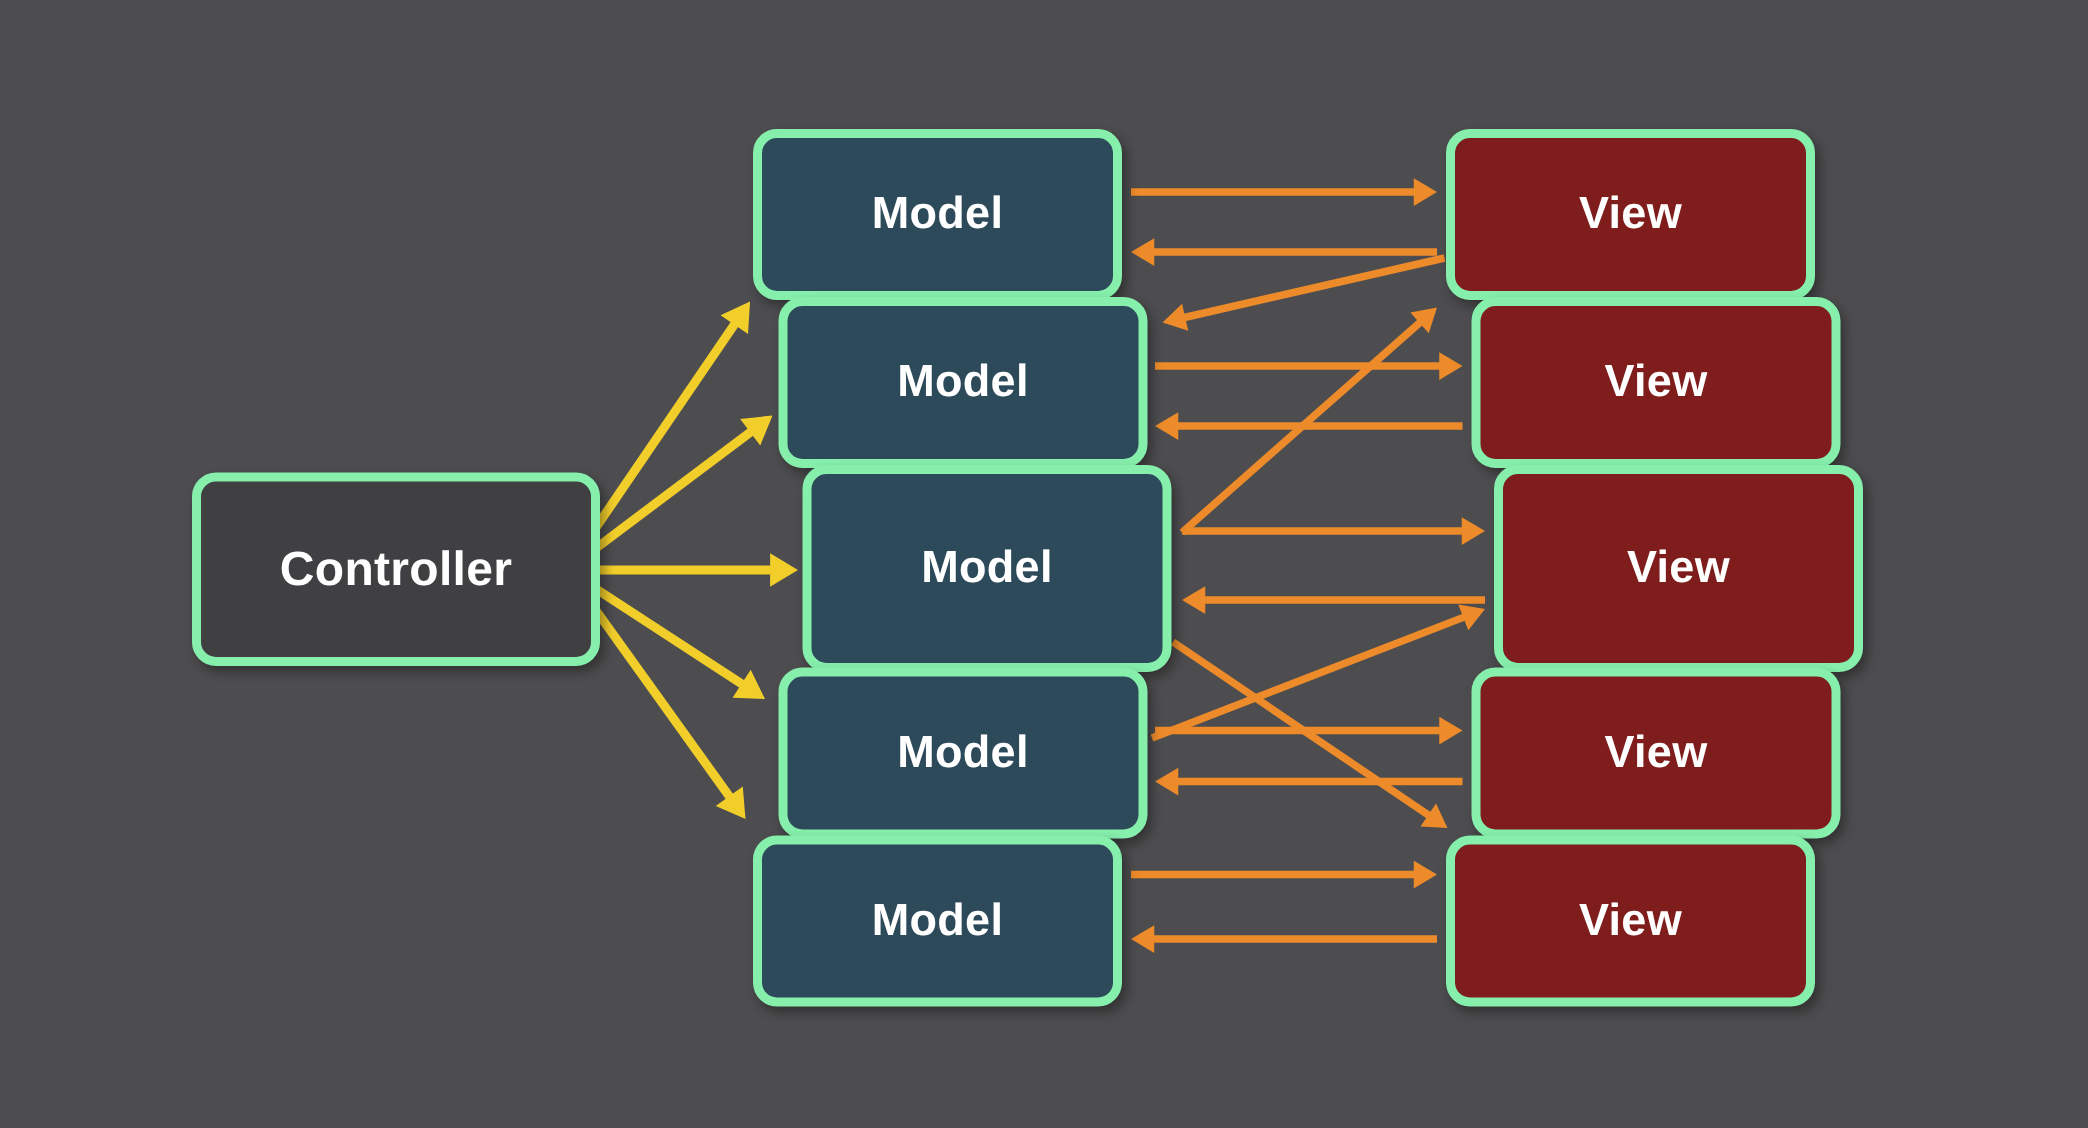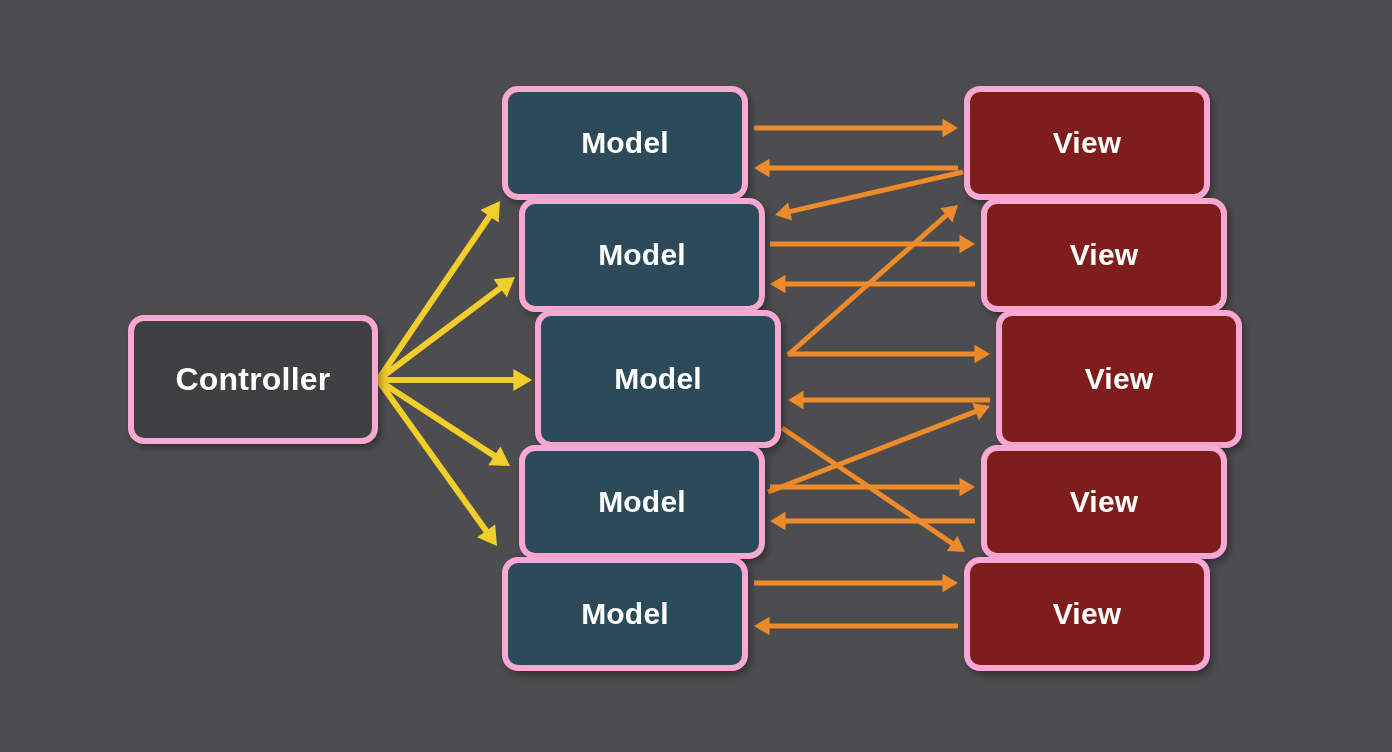--- a/index.html
+++ b/index.html
@@ -19,21 +19,21 @@
     position: absolute;
     left: 0;
     top: 0;
     width: 1392px;
     height: 752px;
     pointer-events: none;
   }
   .node {
     position: absolute;
     box-sizing: border-box;
-    border: 6px solid #f9a8d4;
+    border: 6px solid #86efac;
     border-radius: 16px;
     display: flex;
     align-items: center;
     justify-content: center;
     color: #ffffff;
     font-size: 30px;
     font-weight: bold;
     letter-spacing: 0.2px;
     box-shadow: 3px 4px 7px rgba(0,0,0,0.35);
   }
@@ -124,21 +124,21 @@
       <g>
         <line x1="754" y1="583" x2="943" y2="583" stroke="#ed8b2a" stroke-width="5" stroke-linecap="butt"></line>
         <polygon points="958,583 942.5,592.25 942.5,573.75" fill="#ed8b2a"></polygon>
       </g>
       <g>
         <line x1="958" y1="626" x2="769" y2="626" stroke="#ed8b2a" stroke-width="5" stroke-linecap="butt"></line>
         <polygon points="754,626 769.5,616.75 769.5,635.25" fill="#ed8b2a"></polygon>
       </g>
     </svg>
   <div id="node-layer">
-      <div class="node node-controller" style="left: 128px; top: 315px; width: 250px; height: 129px;">
+      <div class="node node-controller" style="left: 128px; top: 315px; width: 272px; height: 129px;">
         <span class="node-label">Controller</span>
       </div>
       <div class="node node-model" style="left: 502px; top: 86px; width: 246px; height: 114px;">
         <span class="node-label">Model</span>
       </div>
       <div class="node node-model" style="left: 519px; top: 198px; width: 246px; height: 114px;">
         <span class="node-label">Model</span>
       </div>
       <div class="node node-model" style="left: 535px; top: 310px; width: 246px; height: 138px;">
         <span class="node-label">Model</span>

